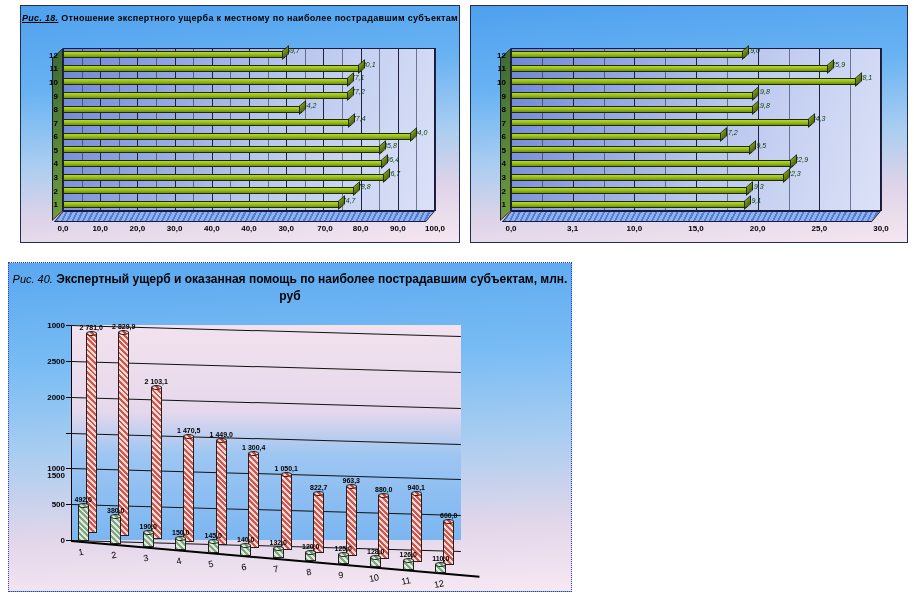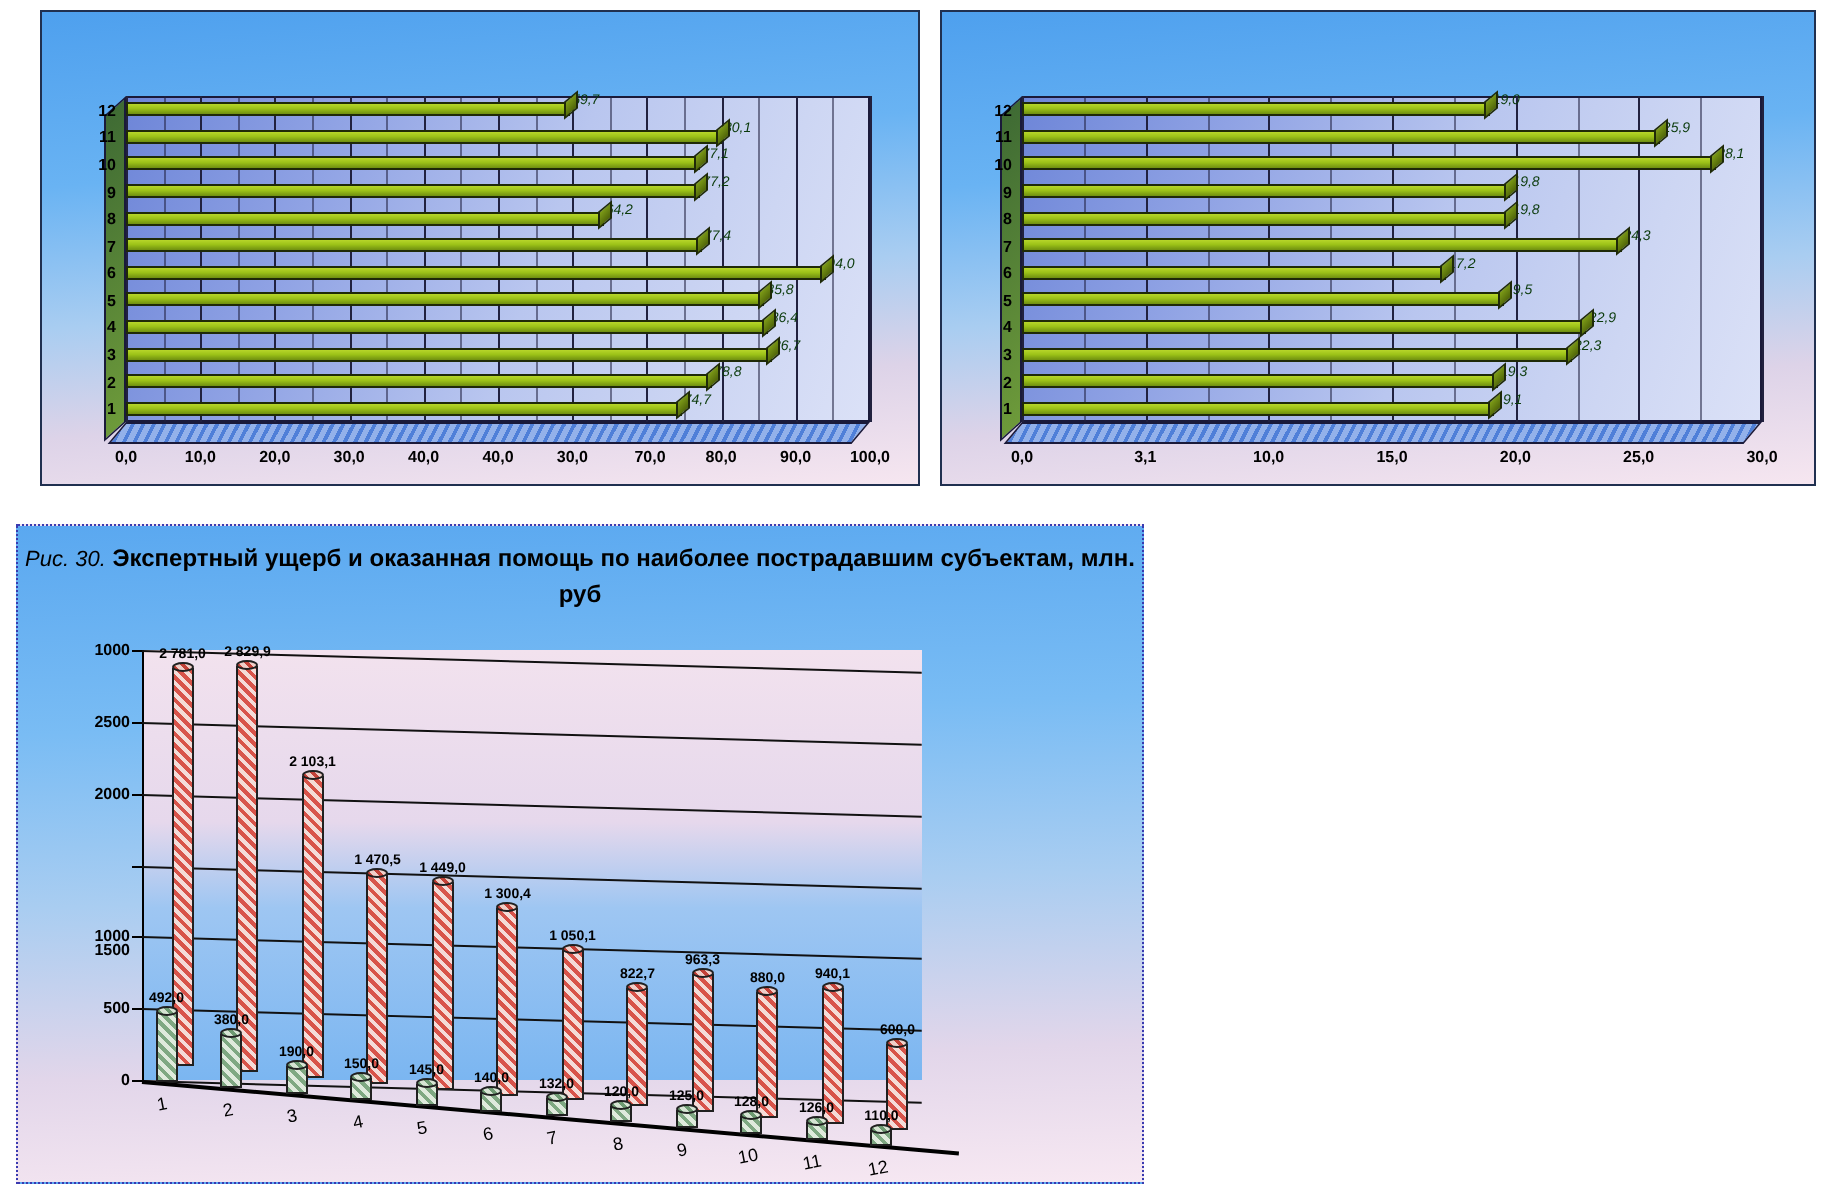--- a/index.html
+++ b/index.html
@@ -73,20 +73,24 @@
   .clabel{position:absolute;font-size:7px;color:#000;white-space:nowrap;
     transform:translateX(-50%);font-weight:bold;}
   .xcat{position:absolute;font-size:9px;color:#000;white-space:nowrap;
     transform:translateX(-50%) rotate(-11deg);}
   .axisline{position:absolute;height:0;border-top:2px solid #000;transform-origin:left center;}
 </style>
 </head>
 <body>
 
 <div class="panel panel-18">
+  <div class="ttl t18">
+    <span class="fig">Рис. 18.</span>
+    <span>Отношение экспертного ущерба к местному по наиболее пострадавшим субъектам</span>
+  </div>
   <div class="hplot" id="plot18" style="left:42px;top:42px;width:372px;height:163px;">
     <div class="wall"></div>
   <div class="vg" style="left: 0px;"></div>
       <div class="vg" style="left: 37.2px;"></div>
       <div class="vg" style="left: 74.4px;"></div>
       <div class="vg" style="left: 111.6px;"></div>
       <div class="vg" style="left: 148.8px;"></div>
       <div class="vg" style="left: 186px;"></div>
       <div class="vg" style="left: 223.2px;"></div>
       <div class="vg" style="left: 260.4px;"></div>
@@ -238,21 +242,21 @@
       <div class="hax" style="left: 123.333px; top: 176px;">10,0</div>
       <div class="hax" style="left: 185px; top: 176px;">15,0</div>
       <div class="hax" style="left: 246.667px; top: 176px;">20,0</div>
       <div class="hax" style="left: 308.333px; top: 176px;">25,0</div>
       <div class="hax" style="left: 370px; top: 176px;">30,0</div>
     </div>
 </div>
 
 <div class="panel panel-20">
   <div class="ttl t20">
-    <span class="fig">Рис. 30.</span>
+    <span class="fig">Рис. 40.</span>
     <span>Экспертный ущерб и оказанная помощь по наиболее пострадавшим субъектам, млн. руб</span>
   </div>
   <div class="cplot" id="plot20" style="left:62px;top:62px;width:390px;height:215px;">
     <div class="cfloor"></div>
     <div class="cwallL"></div>
   <div class="cgrid" style="top: 215px; transform: rotate(1.6deg); transform-origin: left center;"></div>
       <div class="ytickmark" style="top: 215px;"></div>
       <div class="cgrid" style="top: 179.167px; transform: rotate(1.6deg); transform-origin: left center;"></div>
       <div class="ytickmark" style="top: 179.167px;"></div>
       <div class="cgrid" style="top: 143.333px; transform: rotate(1.6deg); transform-origin: left center;"></div>

